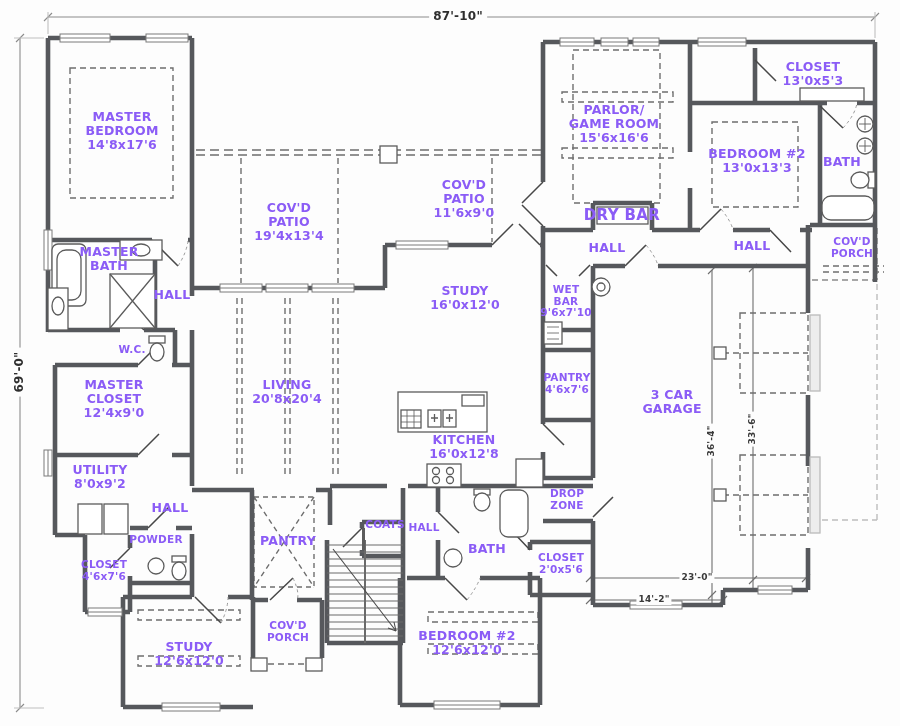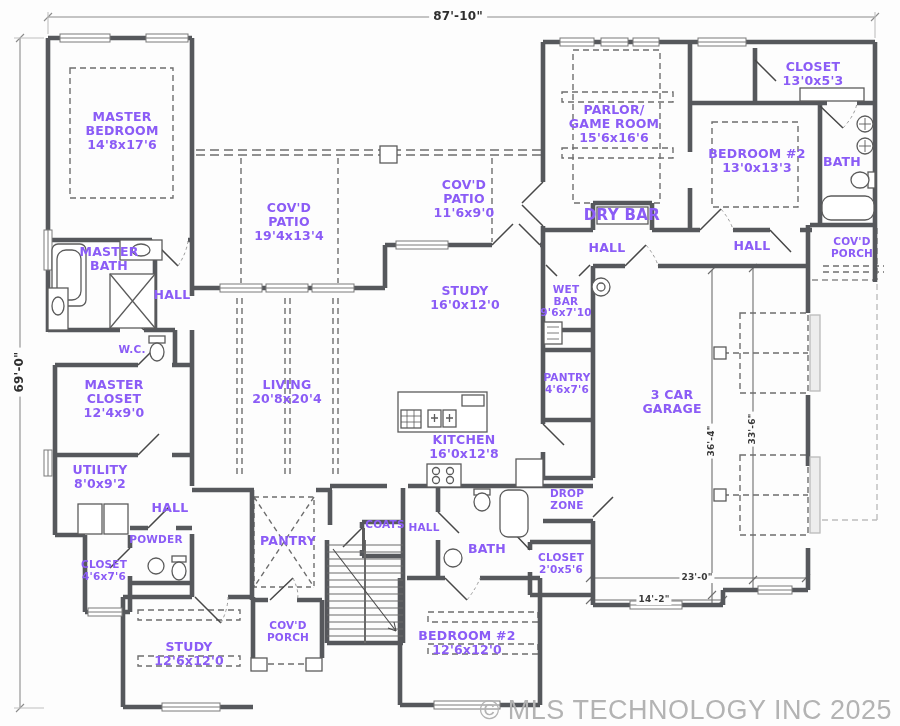--- a/index.html
+++ b/index.html
@@ -286,15 +286,14 @@
 PORCH</span></div>
 <div class="lbl" style="left:467px;top:643px"><span class="nm">BEDROOM #2</span><span class="sz">12'6x12'0</span></div>
 
 <div class="lbl dim" style="left:458px;top:17px"><span>87'-10"</span></div>
 <div class="lbl dim rot" style="left:20px;top:372px"><span>69'-0"</span></div>
 <div class="lbl dim dim-sm rot" style="left:712px;top:441px"><span>36'-4"</span></div>
 <div class="lbl dim dim-sm rot" style="left:753px;top:429px"><span>33'-6"</span></div>
 <div class="lbl dim dim-sm" style="left:697px;top:578px"><span>23'-0"</span></div>
 <div class="lbl dim dim-sm" style="left:654px;top:600px"><span>14'-2"</span></div>
 
-<div class="copyright">© MLS TECHNOLOGY INC 2025</div>
 
 </div>
 
 </body></html>

